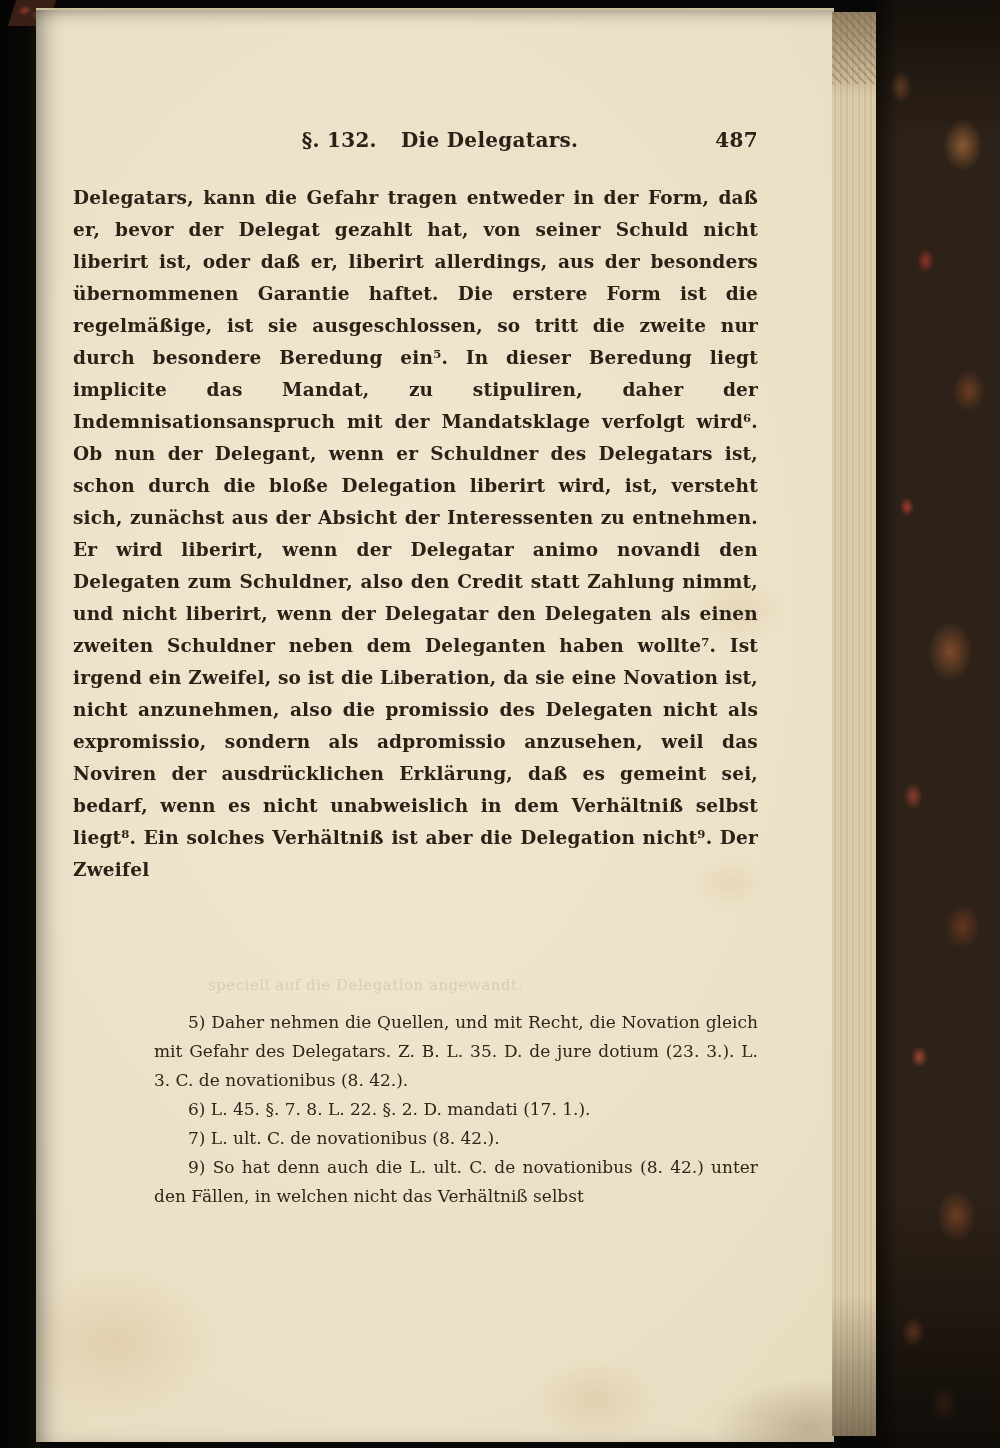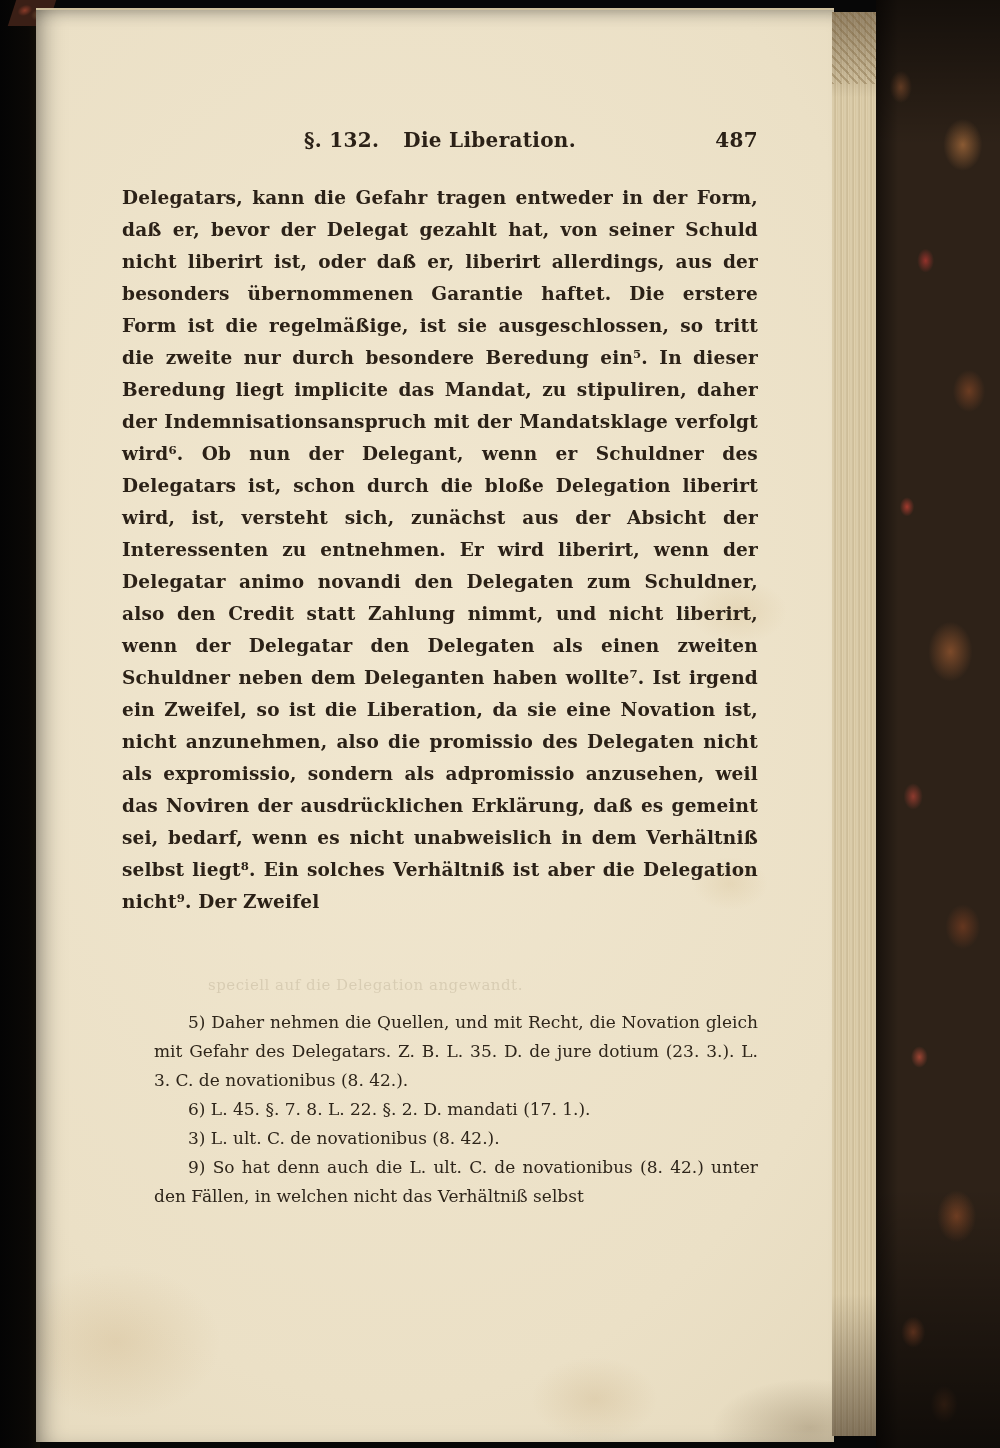--- a/index.html
+++ b/index.html
@@ -38,21 +38,21 @@
   .page-header{
     position:relative;margin:118px 76px 0 86px;height:30px;
     font-size:20px;font-weight:600;color:#2b2117;text-align:center;
     letter-spacing:.3px;
   }
   .page-header .section{margin-right:24px;}
   .page-number{
     position:absolute;right:0;top:0;font-weight:600;color:#2b2117;margin-left:36px;
   }
   .body-text{
-    margin:24px 76px 0 86px;
+    margin:24px 76px 0 37px;
     font-size:18.5px;line-height:32px;font-weight:600;
     color:#2b2117;text-align:justify;letter-spacing:.2px;
   }
   .show-through{
     position:absolute;left:172px;top:966px;width:480px;
     font-size:15px;color:#6b5a3a;opacity:.16;filter:blur(.4px);
     letter-spacing:.5px;
   }
   .footnotes{
     position:absolute;left:86px;right:76px;top:998px;
@@ -97,32 +97,32 @@
 <body>
 
 <div class="scene">
 
   <div class="spine-left"></div>
   <div class="corner-marble-left"></div>
 
   <div class="page">
 
     <div class="page-header">
-      <span class="section">§. 132.</span><span>Die Liberation.</span>
+      <span class="section">§. 132.</span><span>Die Delegatars.</span>
       <span class="page-number">487</span>
     </div>
 
     <p class="body-text">Delegatars, kann die Gefahr tragen entweder in der Form, daß er, bevor der Delegat gezahlt hat, von seiner Schuld nicht liberirt ist, oder daß er, liberirt allerdings, aus der besonders übernommenen Garantie haftet. Die erstere Form ist die regelmäßige, ist sie ausgeschlossen, so tritt die zweite nur durch besondere Beredung ein⁵. In dieser Beredung liegt implicite das Mandat, zu stipuliren, daher der Indemnisationsanspruch mit der Mandatsklage verfolgt wird⁶. Ob nun der Delegant, wenn er Schuldner des Delegatars ist, schon durch die bloße Delegation liberirt wird, ist, versteht sich, zunächst aus der Absicht der Interessenten zu entnehmen. Er wird liberirt, wenn der Delegatar animo novandi den Delegaten zum Schuldner, also den Credit statt Zahlung nimmt, und nicht liberirt, wenn der Delegatar den Delegaten als einen zweiten Schuldner neben dem Deleganten haben wollte⁷. Ist irgend ein Zweifel, so ist die Liberation, da sie eine Novation ist, nicht anzunehmen, also die promissio des Delegaten nicht als expromissio, sondern als adpromissio anzusehen, weil das Noviren der ausdrücklichen Erklärung, daß es gemeint sei, bedarf, wenn es nicht unabweislich in dem Verhältniß selbst liegt⁸. Ein solches Verhältniß ist aber die Delegation nicht⁹. Der Zweifel</p>
 
     <div class="show-through">speciell auf die Delegation angewandt.</div>
 
     <div class="footnotes">
       <p>5) Daher nehmen die Quellen, und mit Recht, die Novation gleich mit Gefahr des Delegatars. Z. B. L. 35. D. de jure dotium (23. 3.). L. 3. C. de novationibus (8. 42.).</p>
       <p>6) L. 45. §. 7. 8. L. 22. §. 2. D. mandati (17. 1.).</p>
-      <p>3) L. ult. C. de novationibus (8. 42.).</p>
+      <p>7) L. ult. C. de novationibus (8. 42.).</p>
       <p>9) So hat denn auch die L. ult. C. de novationibus (8. 42.) unter den Fällen, in welchen nicht das Verhältniß selbst</p>
     </div>
 
   </div>
 
   <div class="fore-edge"></div>
   <div class="marble"></div>
 
 </div>
 

